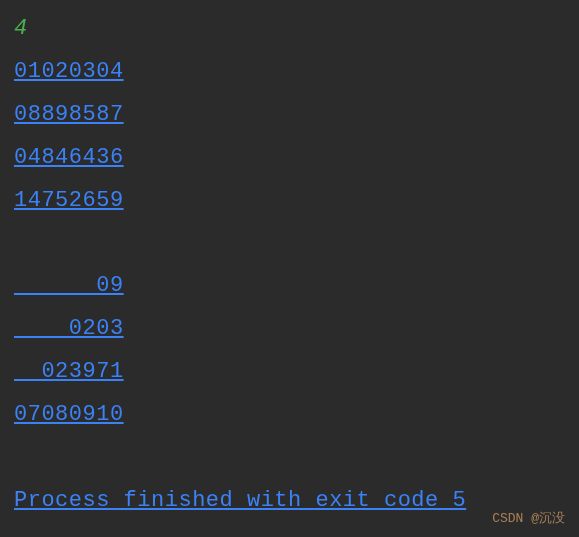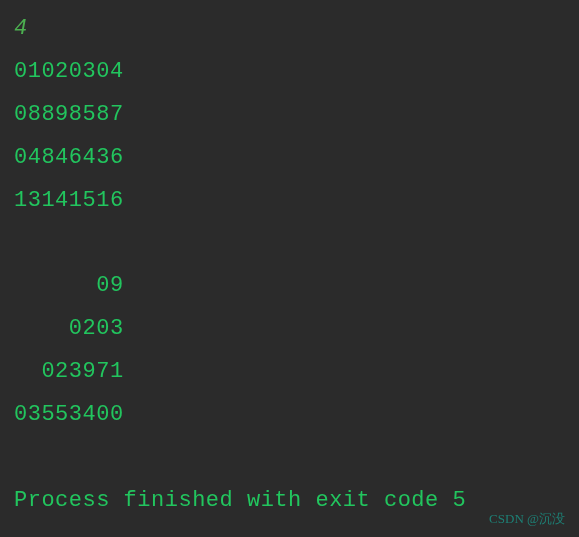--- a/index.html
+++ b/index.html
@@ -17,46 +17,47 @@
       height: 537px;
       line-height: 1.95;
       letter-spacing: 0.5px;
       position: relative;
     }
     .input-line {
       color: #4caf50;
       font-style: italic;
     }
     .output-line {
-      color: #22c55e;
+      color: #3b82f6;
       white-space: pre;
+      text-decoration: underline;
     }
     .blank-line {
       height: 1.95em;
     }
     .watermark {
       position: absolute;
       bottom: 6px;
       right: 14px;
       font-size: 13px;
-      color: #14b8a6;
-      font-family: Liberation Serif, serif;
+      color: #fdba74;
+      font-family: Liberation Mono, monospace;
       letter-spacing: 0;
       opacity: 0.6;
     }
   </style>
 </head>
 <body>
 
 <div class="input-line">4</div>
 <div class="output-line">01020304</div>
 <div class="output-line">08898587</div>
 <div class="output-line">04846436</div>
-<div class="output-line">13141516</div>
+<div class="output-line">14752659</div>
 <div class="blank-line"></div>
 <div class="output-line">      09</div>
 <div class="output-line">    0203</div>
 <div class="output-line">  023971</div>
-<div class="output-line">03553400</div>
+<div class="output-line">07080910</div>
 <div class="blank-line"></div>
 <div class="output-line">Process finished with exit code 5</div>
 
 <div class="watermark">CSDN @沉没</div>
 
 </body></html>

